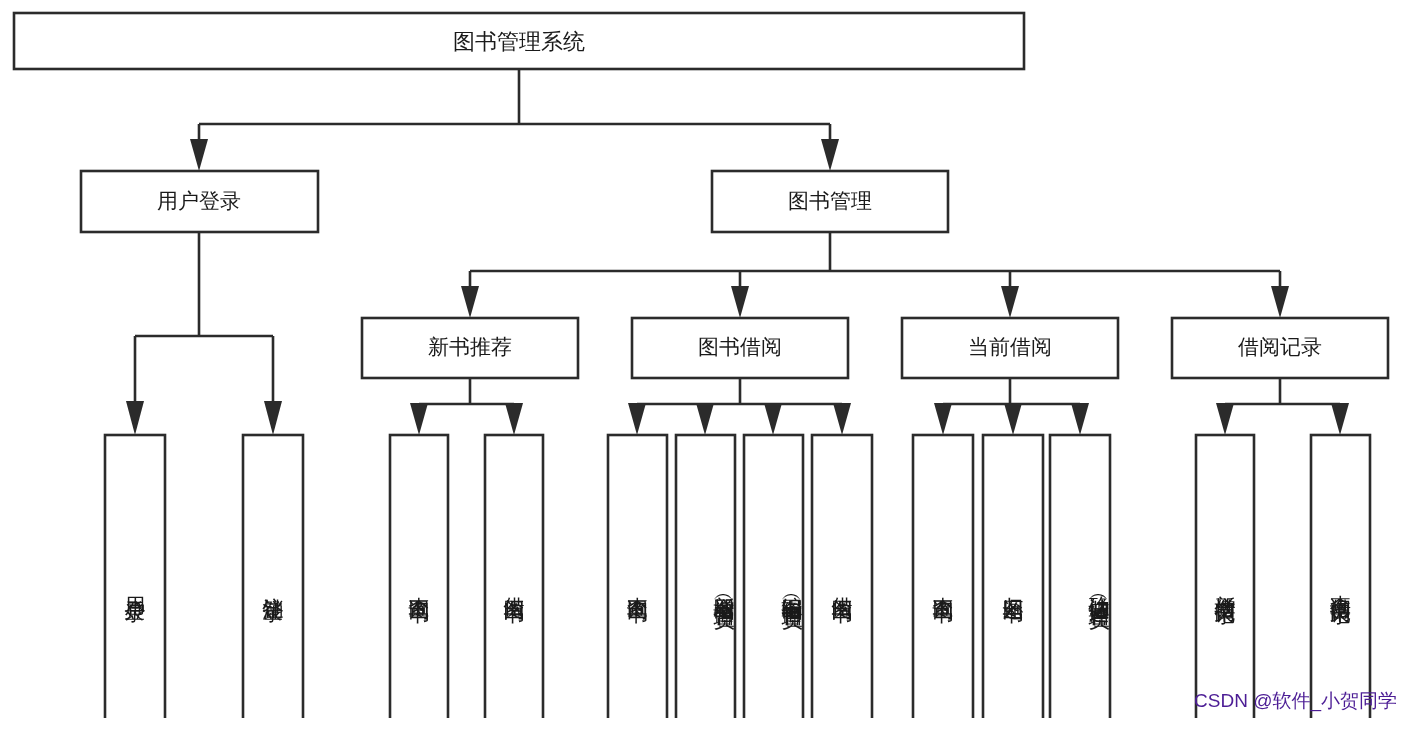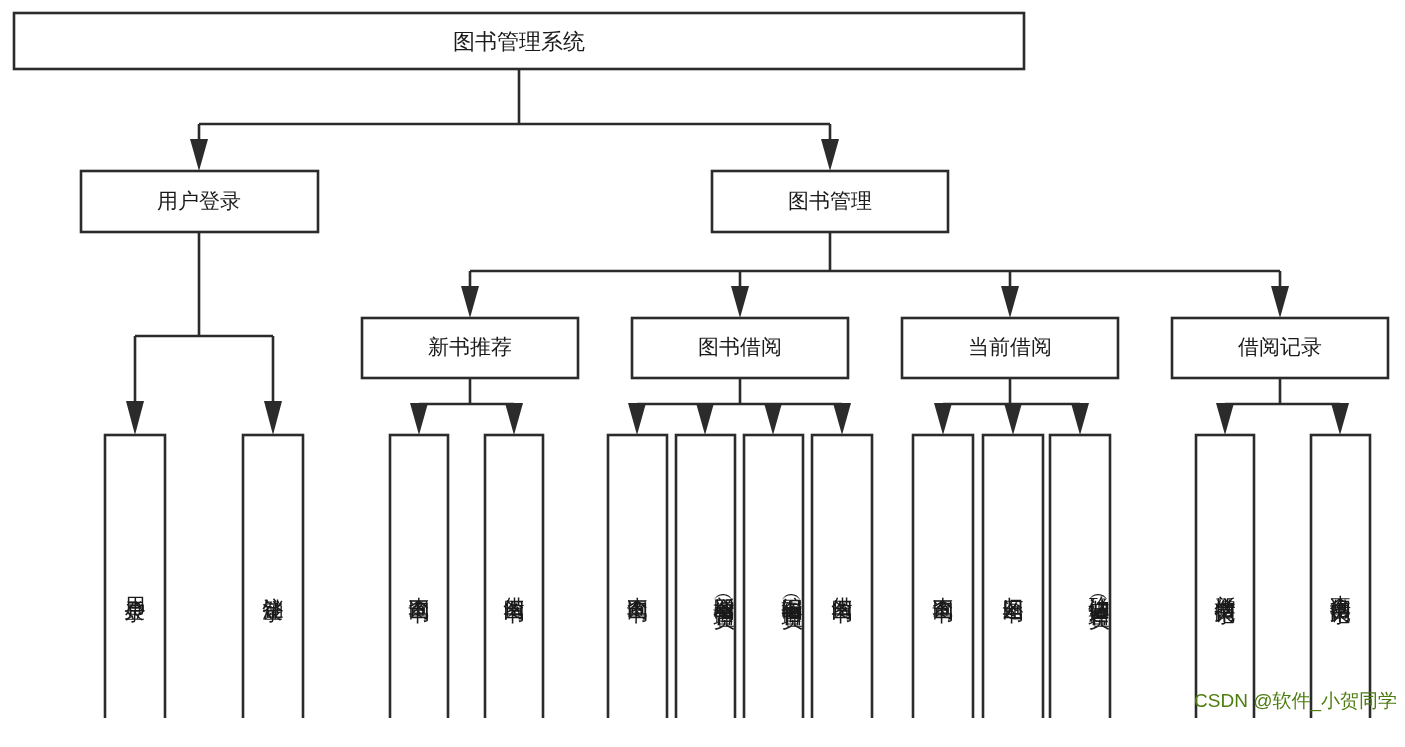--- a/index.html
+++ b/index.html
@@ -67,21 +67,21 @@
     color: #1a1a1a;
     white-space: nowrap;
     pointer-events: none;
   }
   .watermark {
     position: absolute;
     right: 8px;
     bottom: 4px;
     font-family: "Liberation Sans", "DejaVu Sans", sans-serif;
     font-size: 19px;
-    color: #4d7c0f;
+    color: #4c1d95;
     white-space: nowrap;
   }
 </style>
 </head>
 <body>
 
 <div id="stage">
 
   <svg id="diagram-svg" viewBox="0 0 1405 747">
     <defs>

